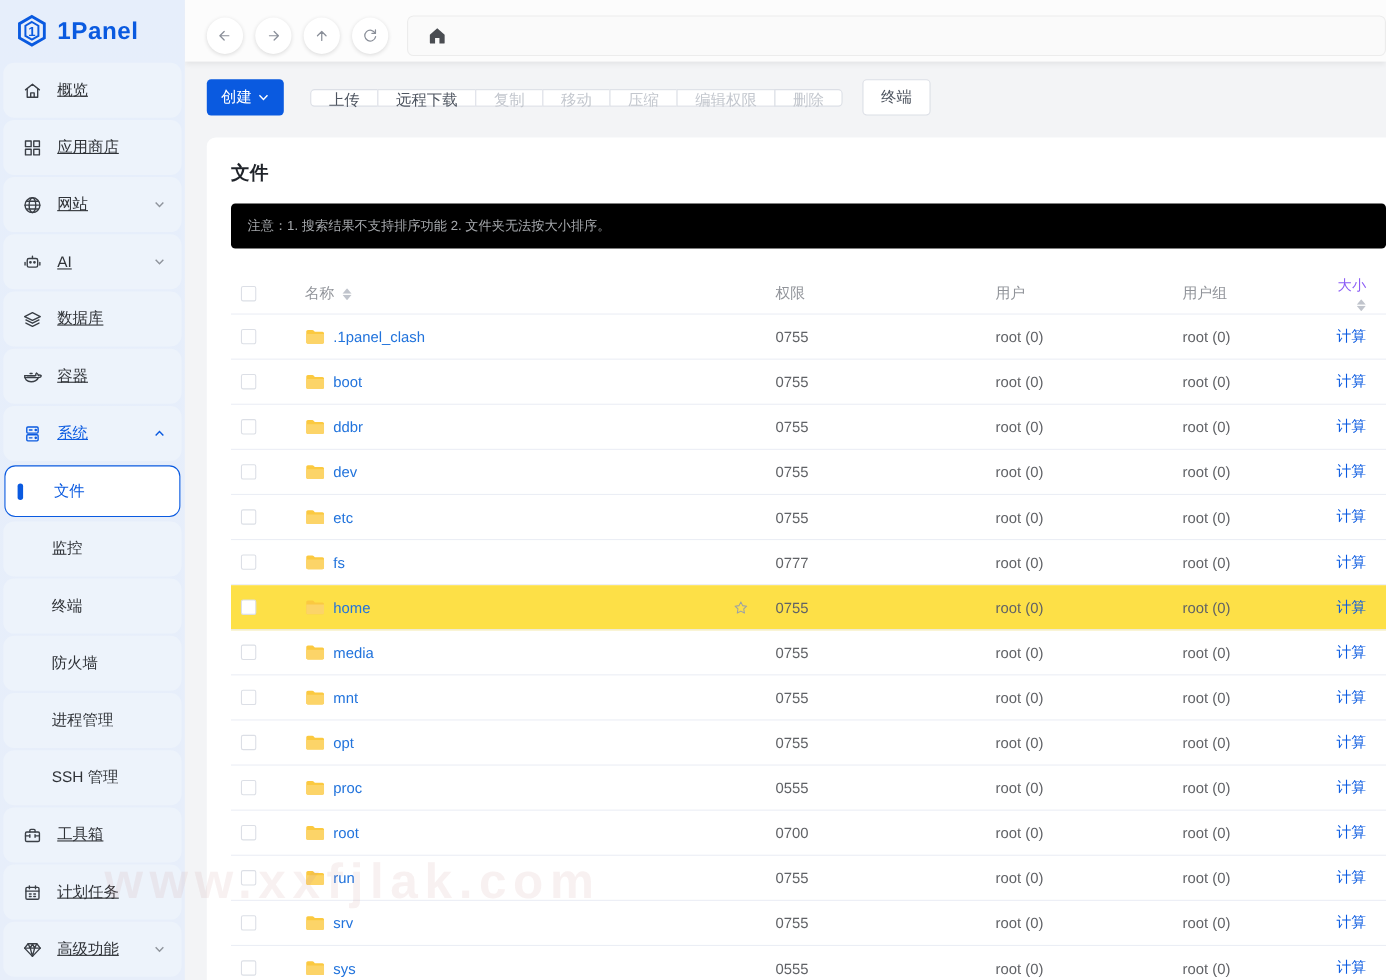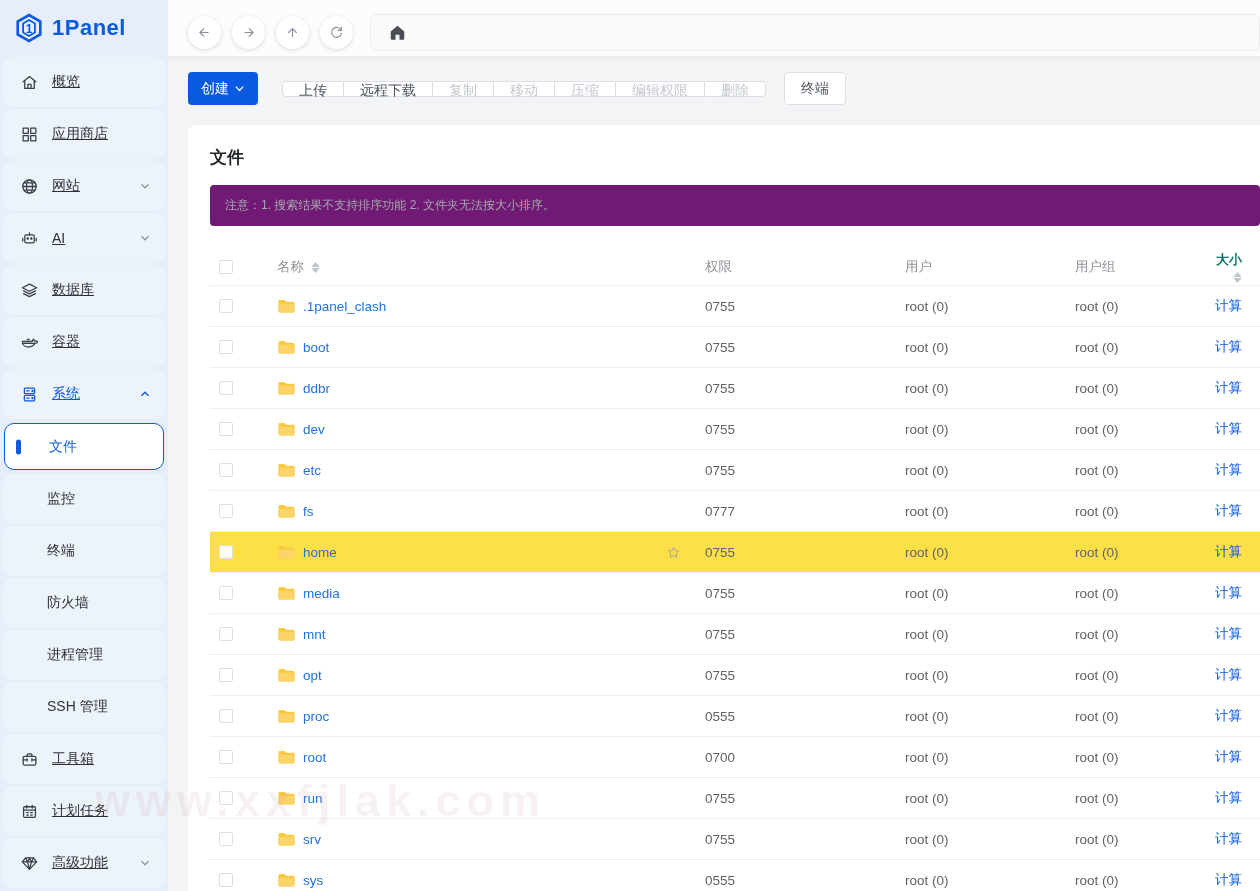--- a/index.html
+++ b/index.html
@@ -71,21 +71,21 @@
     height:33px; padding:0 16px; background:#fff; border:1px solid #dcdfe6;
     border-radius:4px; font-size:14px; color:#4e5560; margin-left:18px; cursor:pointer;
   }
   
   .card {
     position:absolute; left:20px; right:0; top:125px; bottom:0;
     background:#fff; border-radius:8px 0 0 0; padding:21px 0 0 22px; overflow:hidden;
   }
   .page-title { font-size:17px; font-weight:bold; color:#1f2329; margin-bottom:16px; }
   .notice {
-    background:#701a75; border-radius:4px; padding:12px 15px; font-size:12px; color:#a6a9ad;
+    background:#000000; border-radius:4px; padding:12px 15px; font-size:12px; color:#a6a9ad;
   }
   
   .tbl { margin-top:23px; }
   .trow {
     display:grid; grid-template-columns:39px 1fr 200px 170px 140px 45px;
     align-items:center; border-bottom:1px solid #ebeef5; height:41px;
   }
   .trow.head { height:37px; color:#909399; font-size:13px; }
   .trow.hover { background:#fde047; }
   .cb { width:14px; height:14px; border:1px solid #dcdfe6; border-radius:2px; background:#fff; margin-left:9px; cursor:pointer; }
@@ -344,21 +344,21 @@
                 <polygon points="5,0 10,6 0,6" fill="#c0c4cc"></polygon>
               </svg>
             <svg width="9" height="5" viewBox="0 0 10 6">
                 <polygon points="0,0 10,0 5,6" fill="#c0c4cc"></polygon>
               </svg>
           </span>
         </span>
         <span class="cell-txt" style="color:#909399">权限</span>
         <span class="cell-txt" style="color:#909399">用户</span>
         <span class="cell-txt" style="color:#909399">用户组</span>
-        <span class="cell-size" style="color:#0f766e;font-size:13px;font-weight:bold;">
+        <span class="cell-size" style="color:#8b5cf6;font-size:13px;">
           <span>大小</span><span class="sort" style="vertical-align:middle;">
             <svg width="9" height="5" viewBox="0 0 10 6">
                 <polygon points="5,0 10,6 0,6" fill="#c0c4cc"></polygon>
               </svg>
             <svg width="9" height="5" viewBox="0 0 10 6">
                 <polygon points="0,0 10,0 5,6" fill="#c0c4cc"></polygon>
               </svg>
           </span>
         </span>
       </div>

